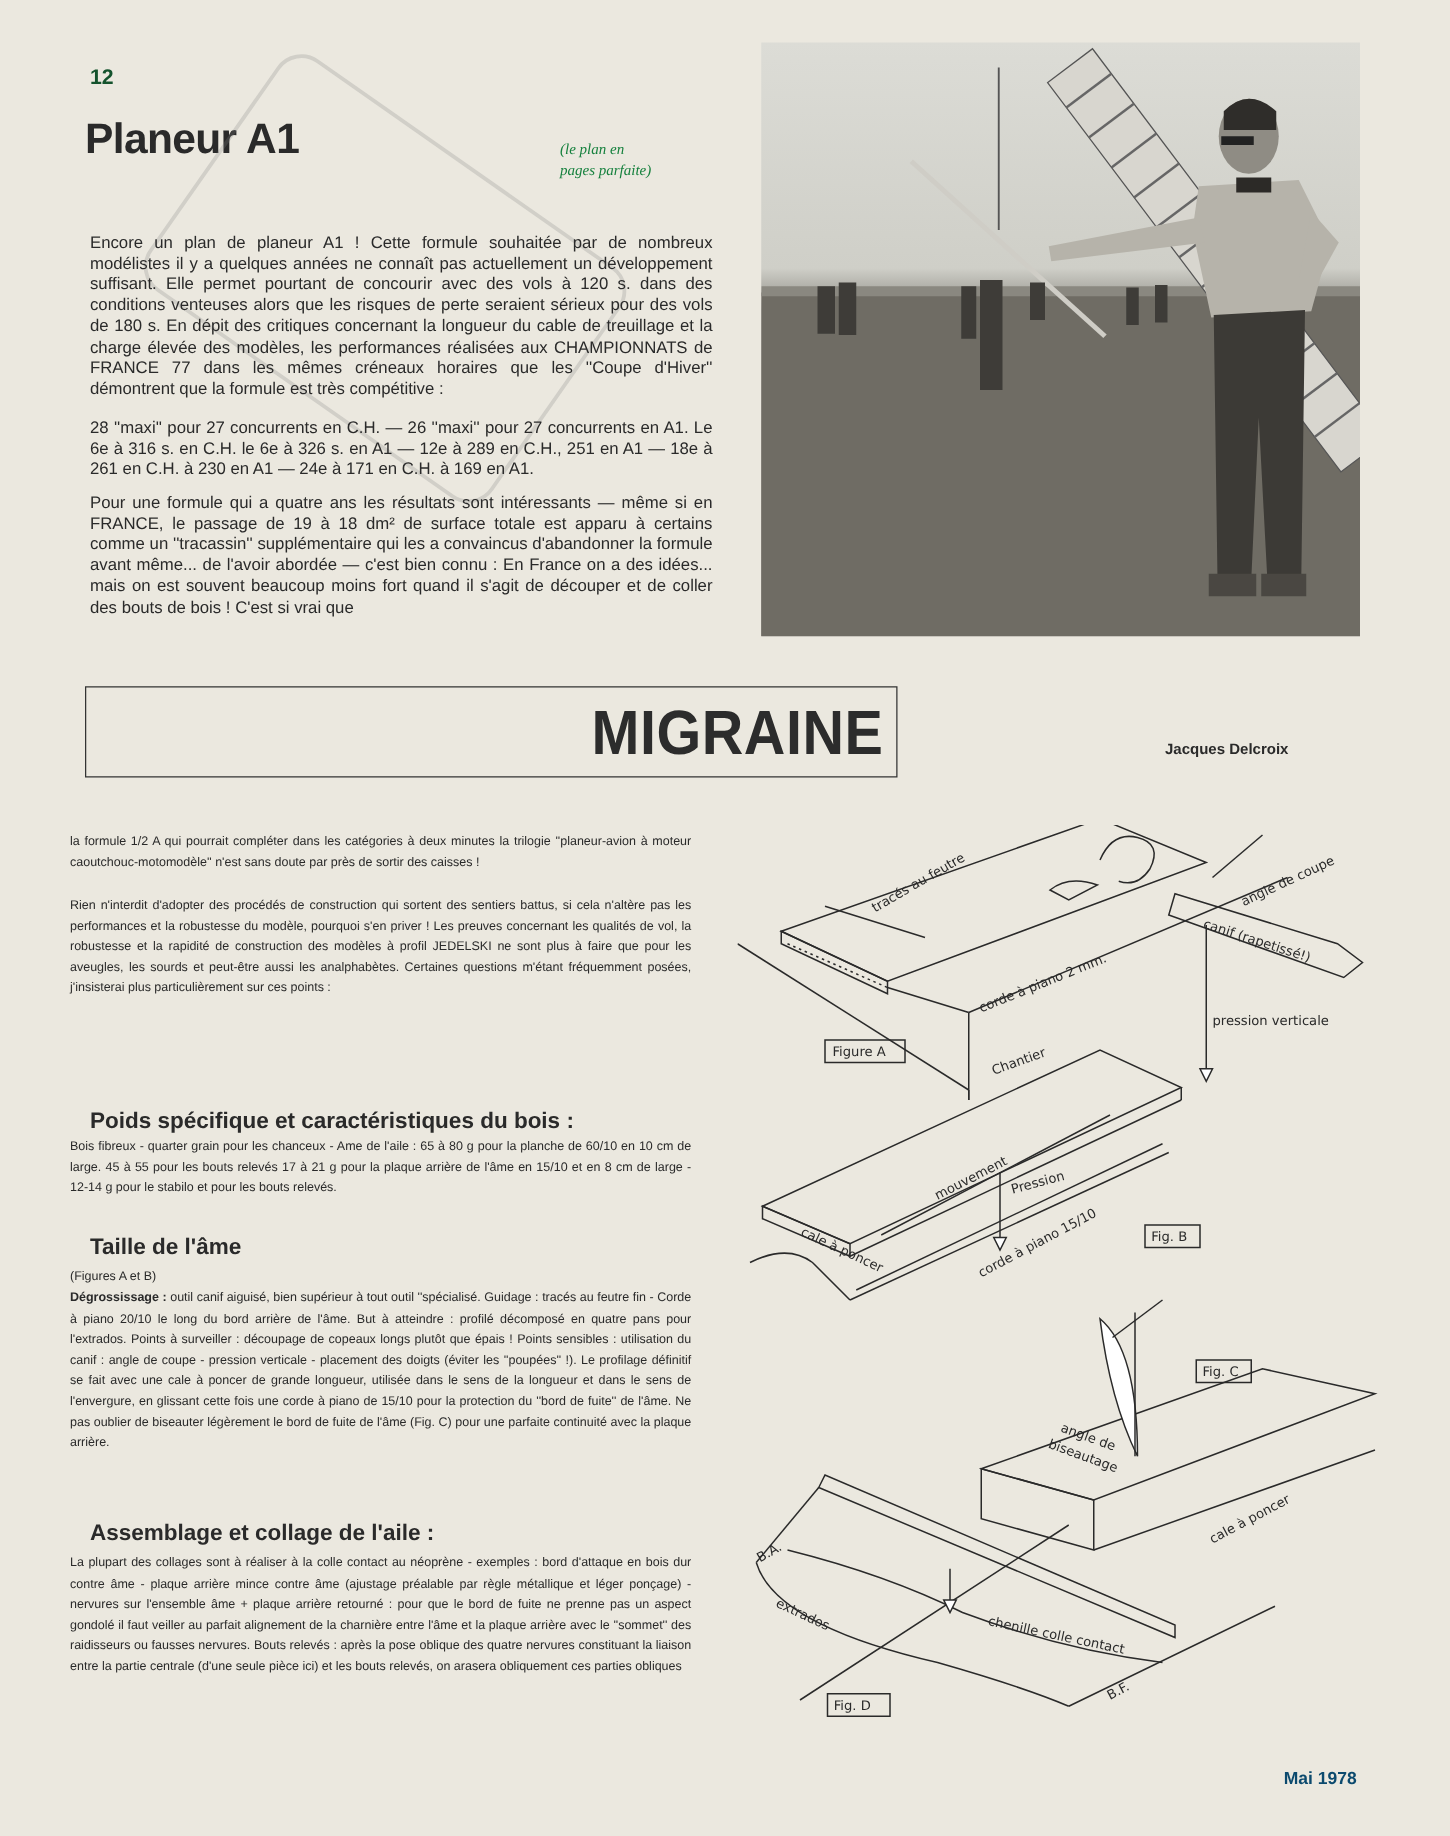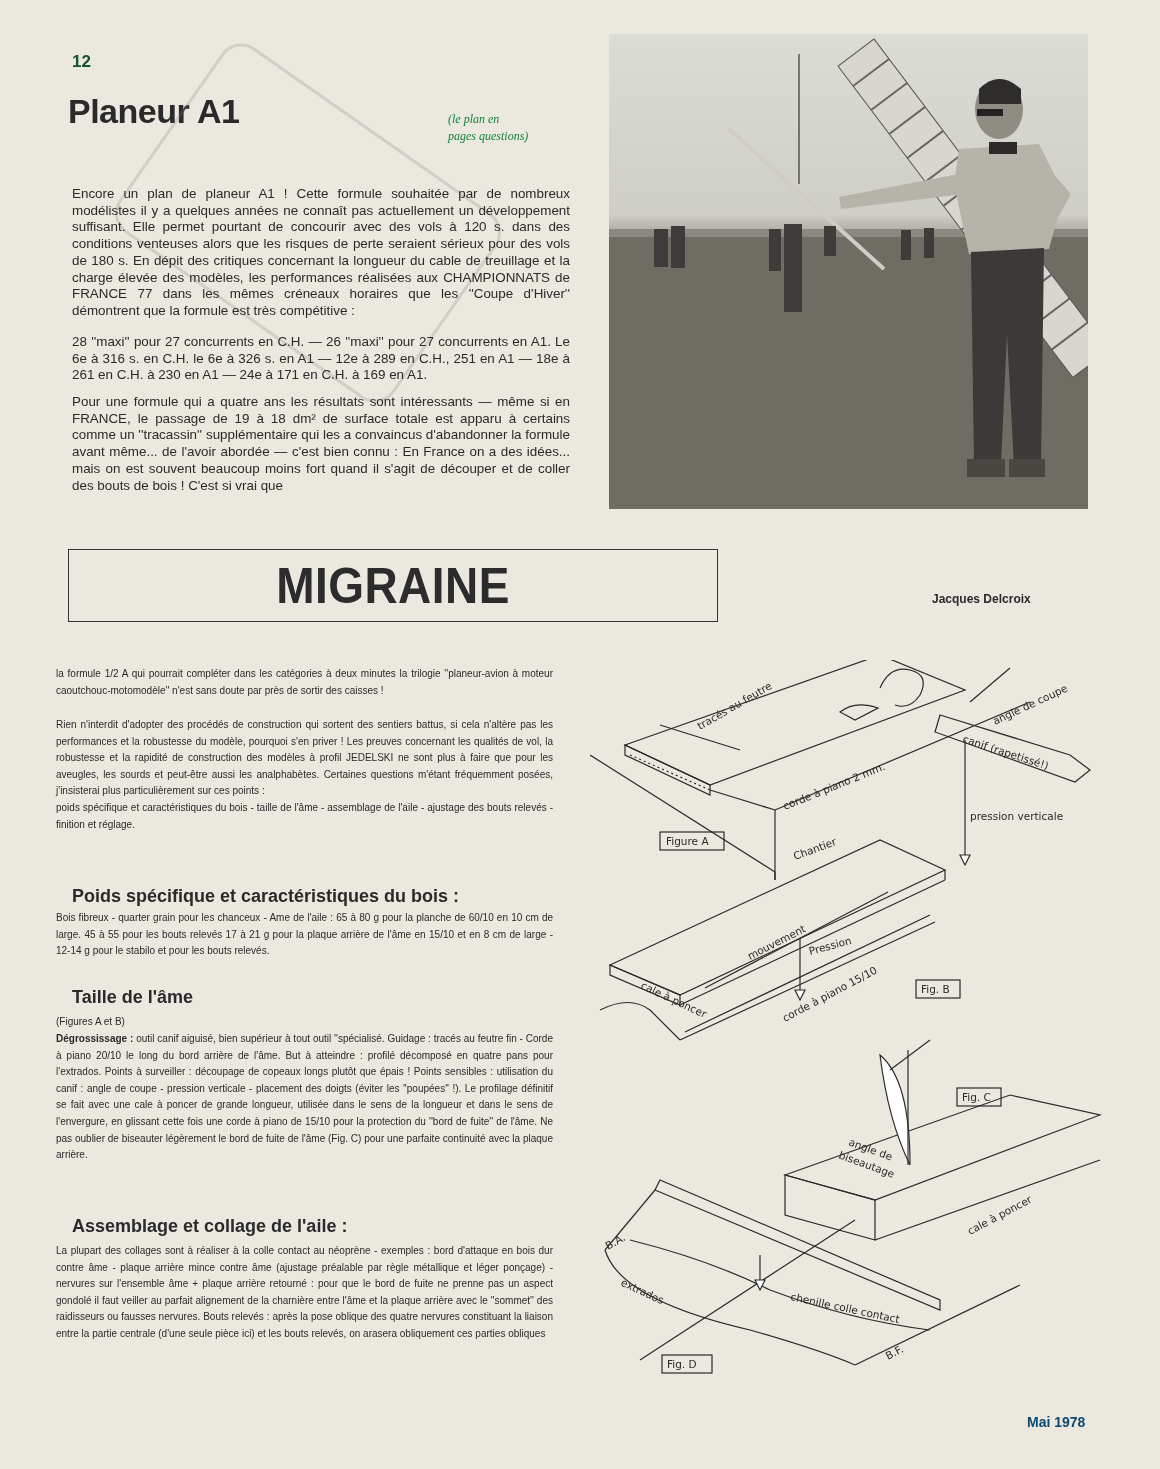--- a/index.html
+++ b/index.html
@@ -39,21 +39,21 @@
   .photo svg { position: absolute; left: 0; top: 0; }
   .watermark {
     position: absolute; left: 140px; top: 110px; width: 330px; height: 220px;
     transform: rotate(35deg); transform-origin: center;
     border: 3px solid rgba(130,130,130,0.25); border-radius: 24px;
     pointer-events: none;
   }
   .migraine-box {
     position: absolute; left: 68px; top: 549px; width: 650px; height: 73px;
     border: 1.5px solid #333; box-sizing: border-box;
-    display: flex; align-items: center; justify-content: center;
+    display: flex; align-items: center; justify-content: flex-end;
   }
   .migraine-title {
     font-family: "Liberation Sans", sans-serif; font-weight: bold;
     font-size: 50px; transform: scaleX(0.92); color: #2c2c2c; letter-spacing: 0.5px;
   }
   .author {
     position: absolute; left: 932px; top: 592px;
     font-weight: bold; font-size: 12px; color: #2a2a2a;
   }
   .col-body {
@@ -85,21 +85,21 @@
   }
 </style>
 </head>
 <body>
 
 <div class="page-number">12</div>
 
 <div class="title-a1">Planeur A1</div>
 <div class="plan-note">
   <div>(le plan en</div>
-  <div>pages questions)</div>
+  <div>pages parfaite)</div>
 </div>
 
 <div class="watermark"></div>
 
 <div class="col-left" id="intro">
   <p>Encore un plan de planeur A1 ! Cette formule souhaitée par de nombreux modélistes il y a quelques années ne connaît pas actuellement un développement suffisant. Elle permet pourtant de concourir avec des vols à 120 s. dans des conditions venteuses alors que les risques de perte seraient sérieux pour des vols de 180 s. En dépit des critiques concernant la longueur du cable de treuillage et la charge élevée des modèles, les performances réalisées aux CHAMPIONNATS de FRANCE 77 dans les mêmes créneaux horaires que les ''Coupe d'Hiver'' démontrent que la formule est très compétitive :</p>
 </div>
 <div class="col-left" id="results">
   <p>28 ''maxi'' pour 27 concurrents en C.H. — 26 ''maxi'' pour 27 concurrents en A1. Le 6e à 316 s. en C.H. le 6e à 326 s. en A1 — 12e à 289 en C.H., 251 en A1 — 18e à 261 en C.H. à 230 en A1 — 24e à 171 en C.H. à 169 en A1.</p>
 </div>
@@ -157,21 +157,20 @@
 <div class="migraine-box">
   <span class="migraine-title">MIGRAINE</span>
 </div>
 <div class="author">Jacques Delcroix</div>
 
 <div class="col-body" id="para1">
   <p>la formule 1/2 A qui pourrait compléter dans les catégories à deux minutes la trilogie ''planeur-avion à moteur caoutchouc-motomodèle'' n'est sans doute par près de sortir des caisses !</p>
 </div>
 <div class="col-body" id="para2">
   <p style="margin:0">Rien n'interdit d'adopter des procédés de construction qui sortent des sentiers battus, si cela n'altère pas les performances et la robustesse du modèle, pourquoi s'en priver ! Les preuves concernant les qualités de vol, la robustesse et la rapidité de construction des modèles à profil JEDELSKI ne sont plus à faire que pour les aveugles, les sourds et peut-être aussi les analphabètes. Certaines questions m'étant fréquemment posées, j'insisterai plus particulièrement sur ces points :</p>
-  <p>poids spécifique et caractéristiques du bois - taille de l'âme - assemblage de l'aile - ajustage des bouts relevés - finition et réglage.</p>
 </div>
 
 <div class="section-h" id="h-poids">Poids spécifique et caractéristiques du bois :</div>
 <div class="col-body" id="para-poids">
   <p>Bois fibreux - quarter grain pour les chanceux - Ame de l'aile : 65 à 80 g pour la planche de 60/10 en 10 cm de large. 45 à 55 pour les bouts relevés 17 à 21 g pour la plaque arrière de l'âme en 15/10 et en 8 cm de large - 12-14 g pour le stabilo et pour les bouts relevés.</p>
 </div>
 
 <div class="section-h" id="h-taille">Taille de l'âme</div>
 <div class="col-body" id="para-fig">
   <p>(Figures A et B)</p>

